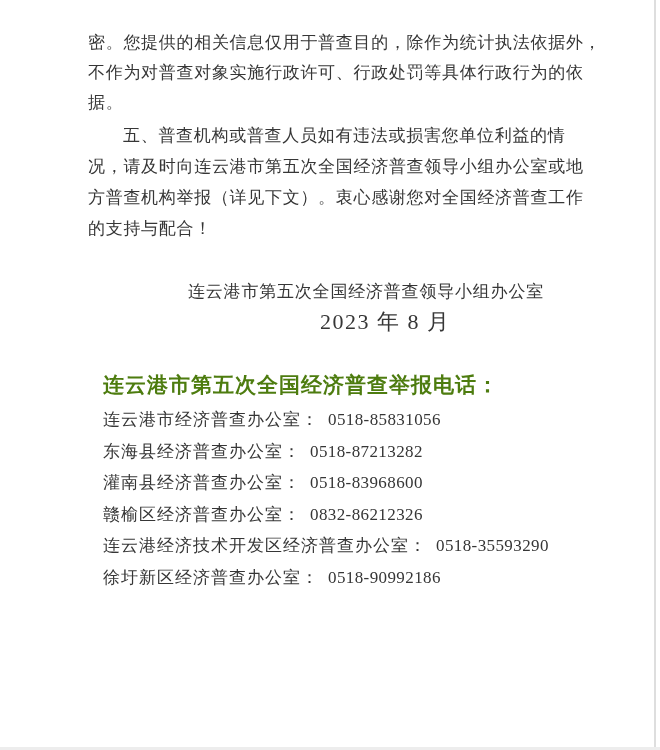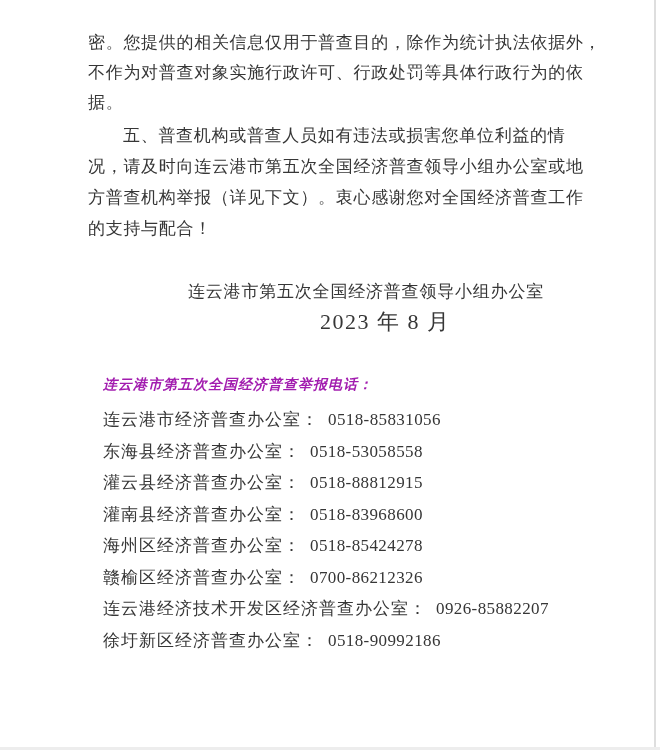--- a/index.html
+++ b/index.html
@@ -22,22 +22,22 @@
   .signature{
     position:absolute;left:188px;top:281px;
     font-size:17px;letter-spacing:0.8px;line-height:22px;white-space:nowrap;
   }
   .date{
     position:absolute;left:320px;top:311px;
     font-size:22px;letter-spacing:1.5px;line-height:22px;white-space:nowrap;
   }
   .heading{
     position:absolute;left:103px;top:372px;
-    font-size:14px;font-weight:700;letter-spacing:1px;line-height:26px;
-    color:#a21caf;white-space:nowrap;font-style:italic;
+    font-size:21px;font-weight:700;letter-spacing:1px;line-height:26px;
+    color:#4d7c0f;white-space:nowrap;
   }
   .hotlines{position:absolute;left:103px;top:404px;}
   .hotline{
     font-size:17px;letter-spacing:1px;line-height:31.5px;height:31.5px;
     white-space:nowrap;
   }
   .hotline .phone{margin-left:9px;letter-spacing:0.4px;}
   .scan-edge-right{
     position:absolute;right:4px;top:0;width:2px;height:100%;
     background:#dedede;
@@ -66,25 +66,23 @@
   </div>
 
   <div class="signature">连云港市第五次全国经济普查领导小组办公室</div>
 
   <div class="date">2023 年 8 月</div>
 
   <div class="heading">连云港市第五次全国经济普查举报电话：</div>
 
   <div class="hotlines">
     <div class="hotline"><span>连云港市经济普查办公室：</span><span class="phone">0518-85831056</span></div>
-    <div class="hotline"><span>东海县经济普查办公室：</span><span class="phone">0518-53058558</span></div>
-    <div class="hotline"><span>灌云县经济普查办公室：</span><span class="phone">0518-88812915</span></div>
+    <div class="hotline"><span>东海县经济普查办公室：</span><span class="phone">0518-87213282</span></div>
     <div class="hotline"><span>灌南县经济普查办公室：</span><span class="phone">0518-83968600</span></div>
-    <div class="hotline"><span>海州区经济普查办公室：</span><span class="phone">0518-85424278</span></div>
-    <div class="hotline"><span>赣榆区经济普查办公室：</span><span class="phone">0700-86212326</span></div>
-    <div class="hotline"><span>连云港经济技术开发区经济普查办公室：</span><span class="phone">0926-85882207</span></div>
+    <div class="hotline"><span>赣榆区经济普查办公室：</span><span class="phone">0832-86212326</span></div>
+    <div class="hotline"><span>连云港经济技术开发区经济普查办公室：</span><span class="phone">0518-35593290</span></div>
     <div class="hotline"><span>徐圩新区经济普查办公室：</span><span class="phone">0518-90992186</span></div>
   </div>
 
   <div class="scan-edge-right"></div>
   <div class="scan-edge-bottom"></div>
 
 </div>
 
 </body></html>

